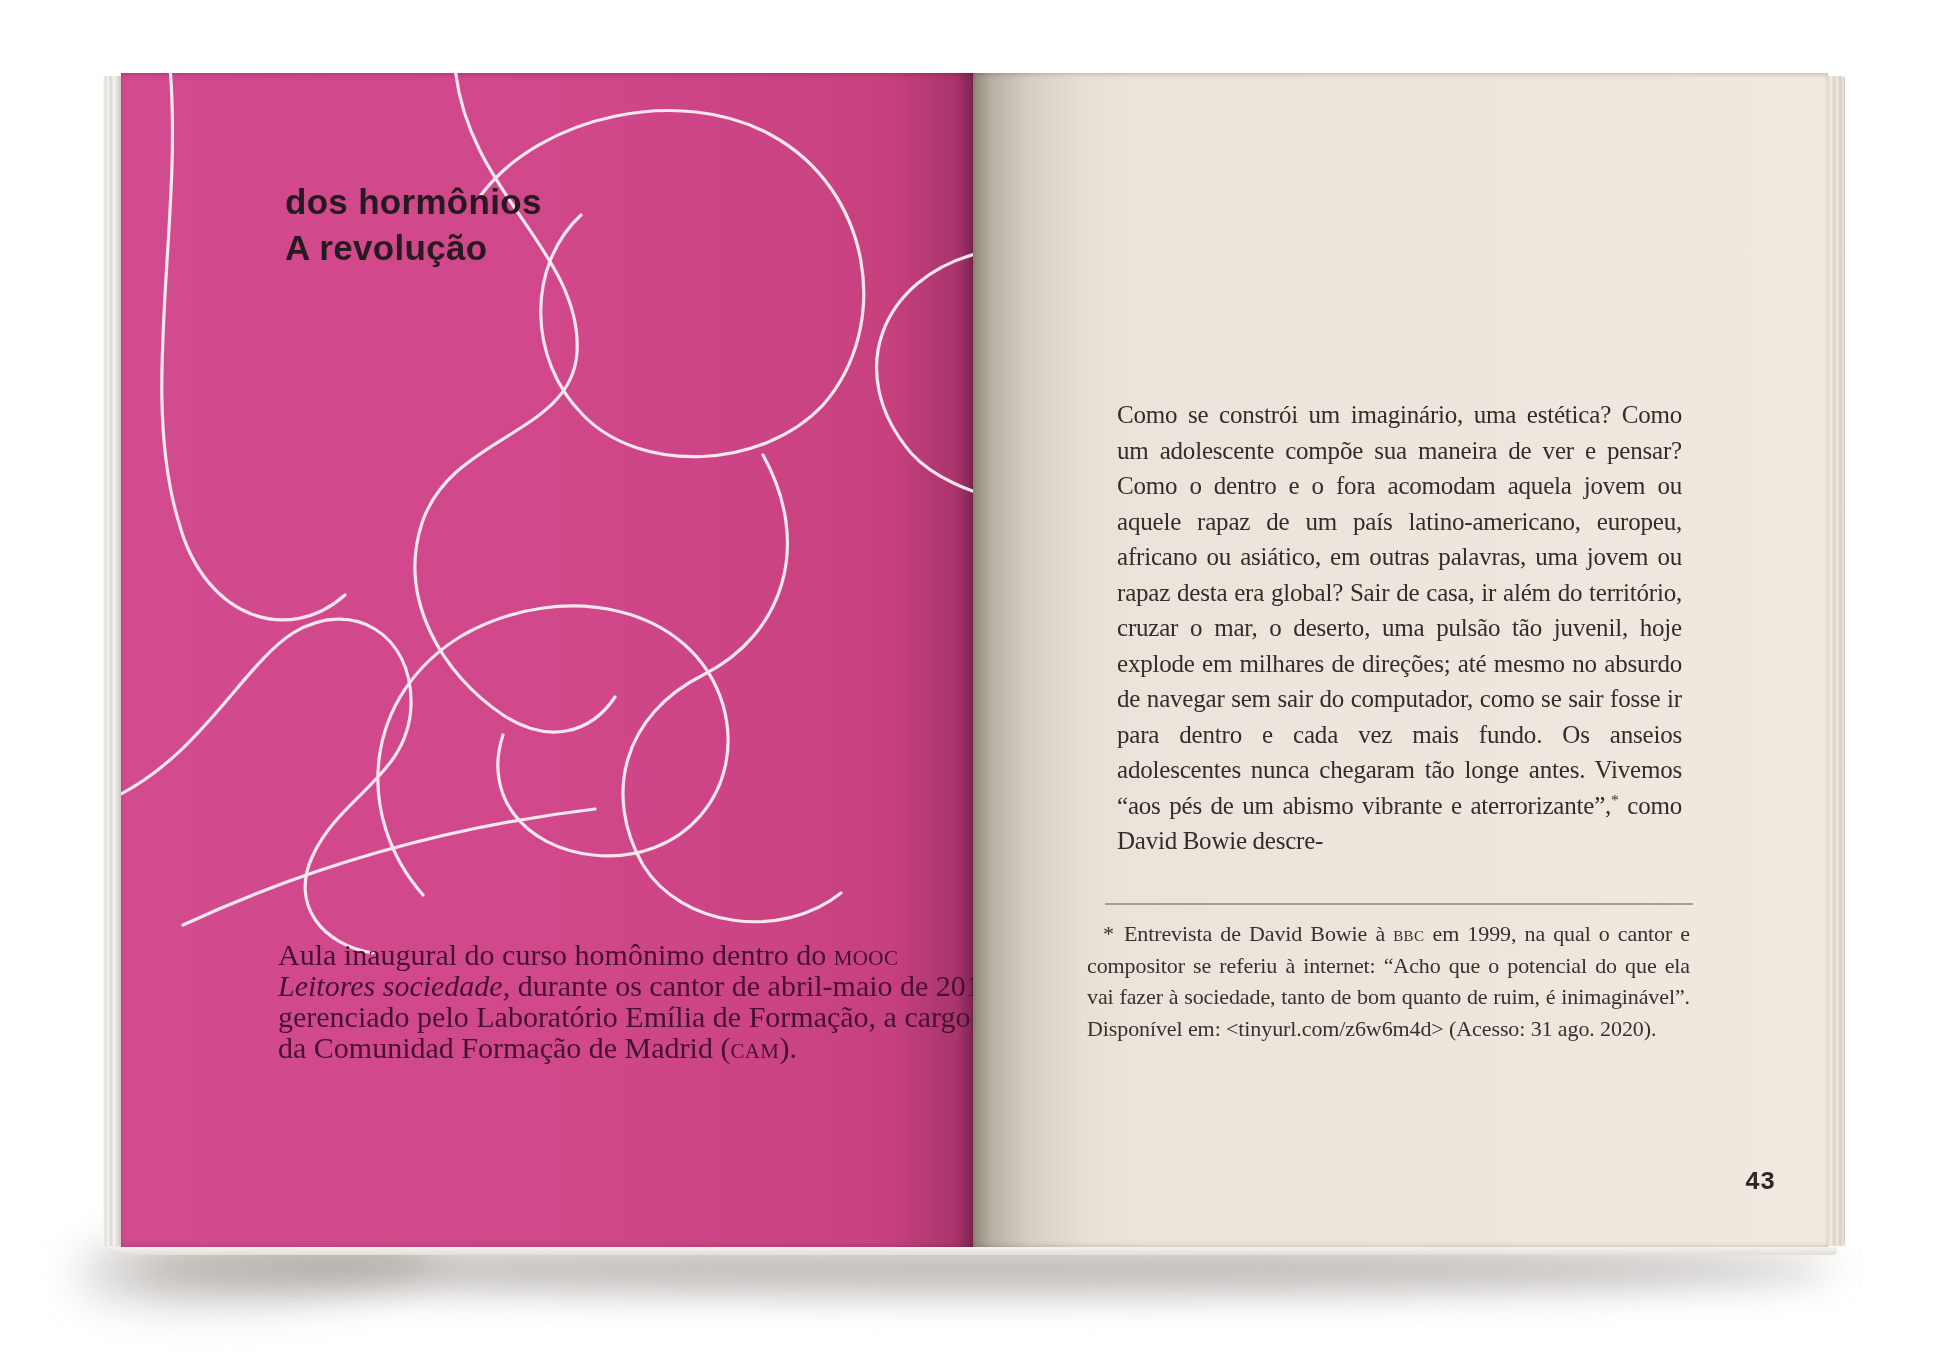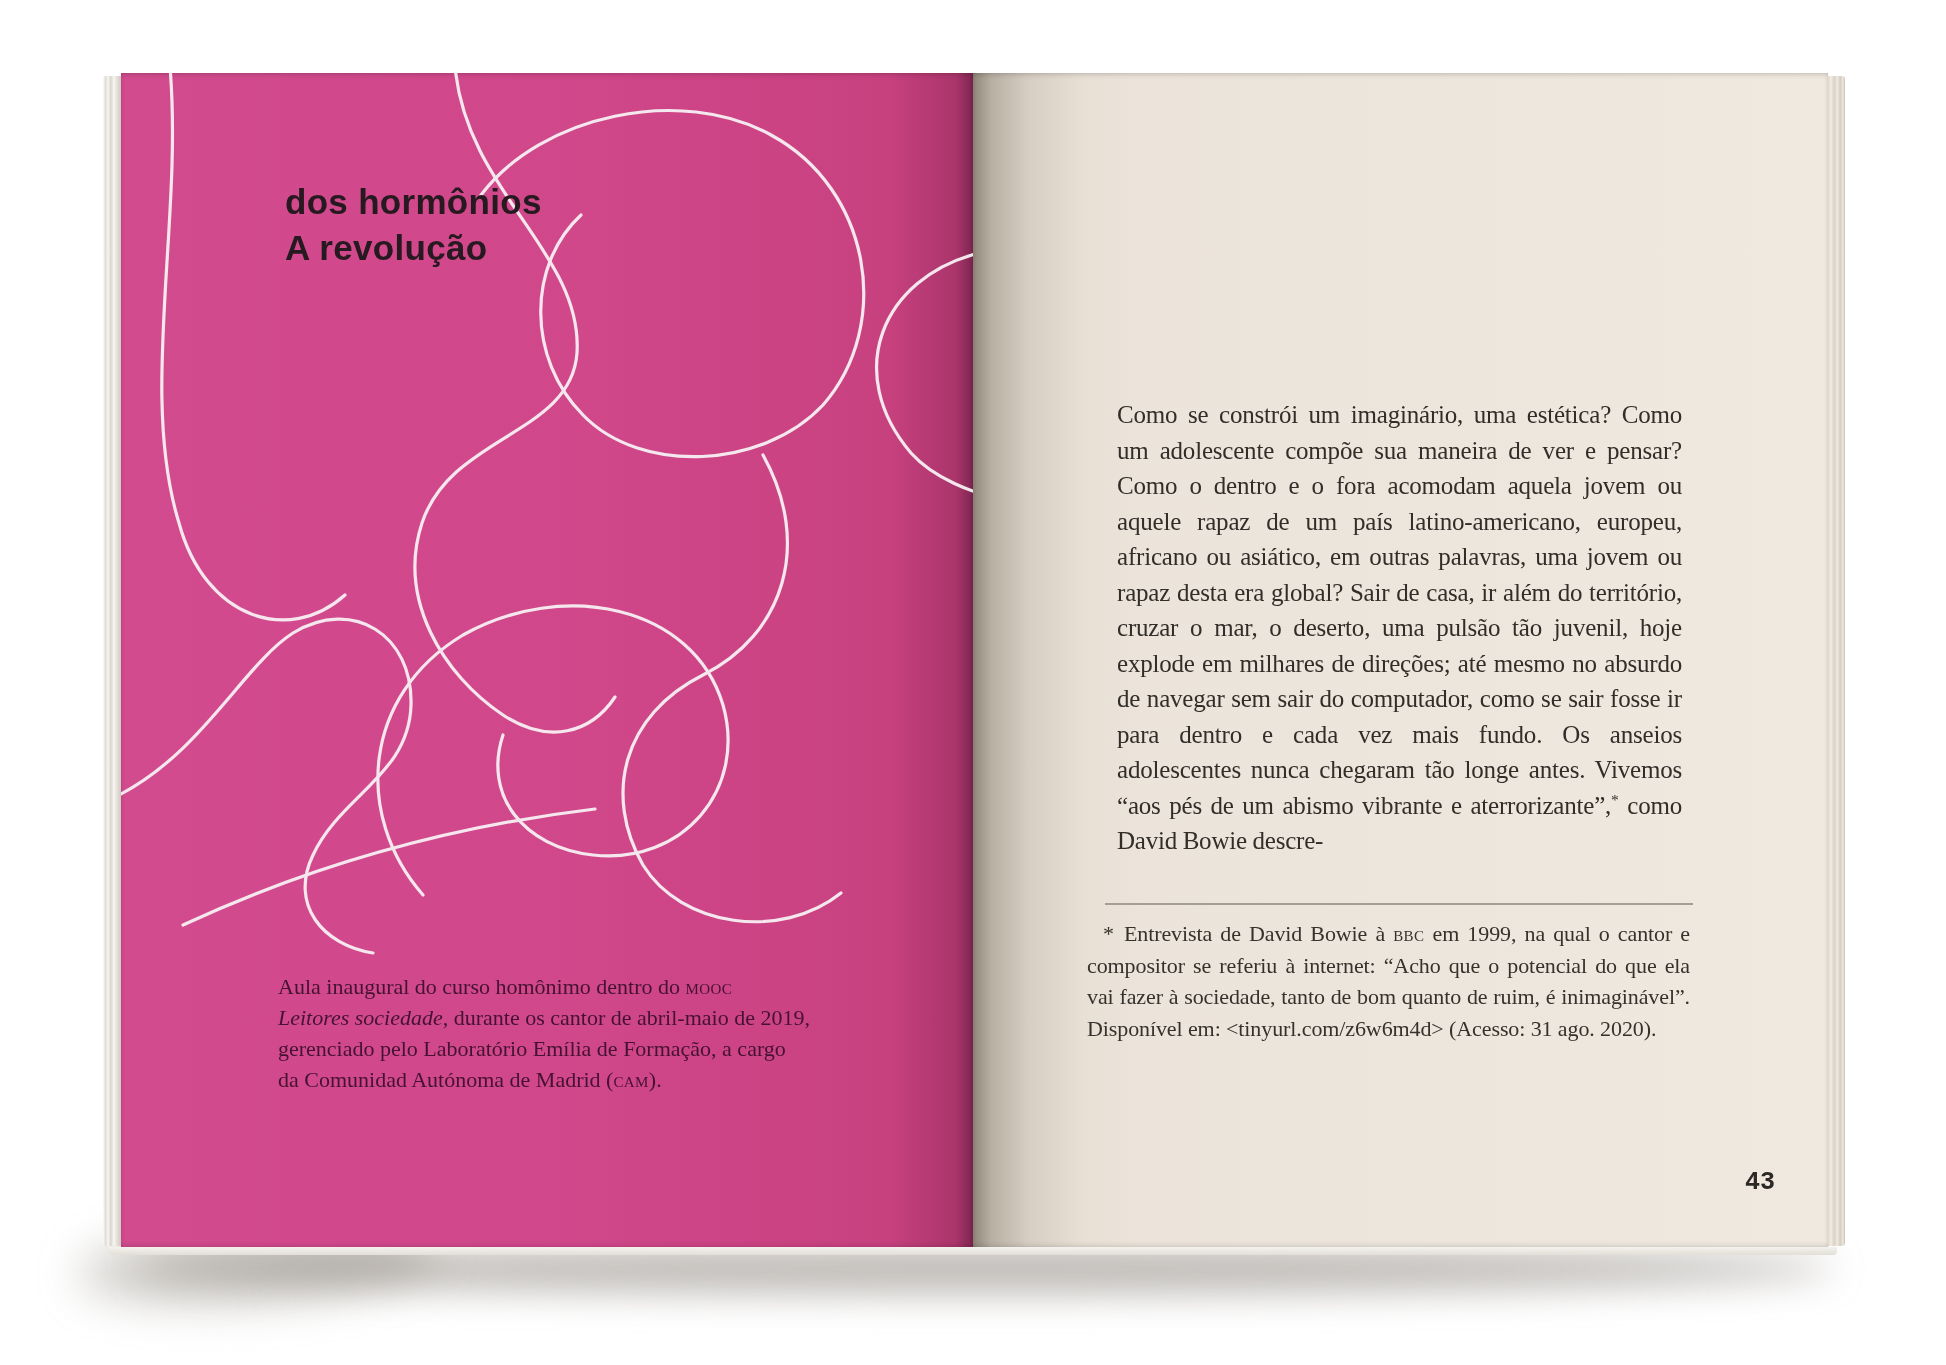--- a/index.html
+++ b/index.html
@@ -60,21 +60,21 @@
   }
   
   .chapter-title{
     position:absolute;left:164px;top:106px;
     font-family:"Liberation Sans","DejaVu Sans",sans-serif;
     font-weight:bold;font-size:35px;line-height:46px;letter-spacing:.3px;
     color:#26191f;white-space:nowrap;
   }
   .figure-caption{
     position:absolute;left:157px;top:866px;
-    font-size:22px;line-height:31px;color:#451231;margin-top:32px;
+    font-size:30px;line-height:31px;color:#451231;
   }
   .figure-caption .cap-line{white-space:nowrap;}
   .it{font-style:italic;}
   .sc{font-variant:small-caps;letter-spacing:.4px;}
   
   .body-paragraph{
     position:absolute;left:132px;top:312px;width:565px;
     font-size:25px;line-height:35.5px;color:#322d29;
     text-align:justify;letter-spacing:-.2px;word-spacing:-.5px;
     margin:12px;
@@ -121,21 +121,21 @@
 
     <div class="chapter-title">
       <div>dos hormônios</div>
       <div>A revolução</div>
     </div>
 
     <div class="figure-caption">
       <div class="cap-line"><span>Aula inaugural do curso homônimo dentro do </span><span class="sc">mooc</span></div>
       <div class="cap-line"><span class="it">Leitores sociedade,</span><span> durante os cantor de abril-maio de 2019,</span></div>
       <div class="cap-line"><span>gerenciado pelo Laboratório Emília de Formação, a cargo</span></div>
-      <div class="cap-line"><span>da Comunidad Autónoma de Madrid (</span><span class="sc">cam</span><span>).</span></div>
+      <div class="cap-line"><span>da Comunidad Formação de Madrid (</span><span class="sc">cam</span><span>).</span></div>
     </div>
   </div>
 
   <div class="page-right">
     <p class="body-paragraph"><span>Como se constrói um imaginário, uma estética? Como um adolescente compõe sua maneira de ver e pensar? Como o dentro e o fora acomodam aquela jovem ou aquele rapaz de um país latino-americano, europeu, africano ou asiático, em outras palavras, uma jovem ou rapaz desta era global? Sair de casa, ir além do território, cruzar o mar, o deserto, uma pulsão tão juvenil, hoje explode em milhares de direções; até mesmo no absurdo de navegar sem sair do computador, como se sair fosse ir para dentro e cada vez mais fundo. Os anseios adolescentes nunca chegaram tão longe antes. Vivemos “aos pés de um abismo vibrante e aterrorizante”,</span><sup>*</sup><span> como David Bowie descre-</span></p>
 
     <div class="footnote">
       <div class="footnote-divider"></div>
       <p><span class="fn-marker">*</span><span>Entrevista de David Bowie à </span><span class="sc">bbc</span><span> em 1999, na qual o cantor e compositor se referiu à internet: “Acho que o potencial do que ela vai fazer à sociedade, tanto de bom quanto de ruim, é inimaginável”. Disponível em: &lt;tinyurl.com/z6w6m4d&gt; (Acesso: 31 ago. 2020).</span></p>
     </div>

